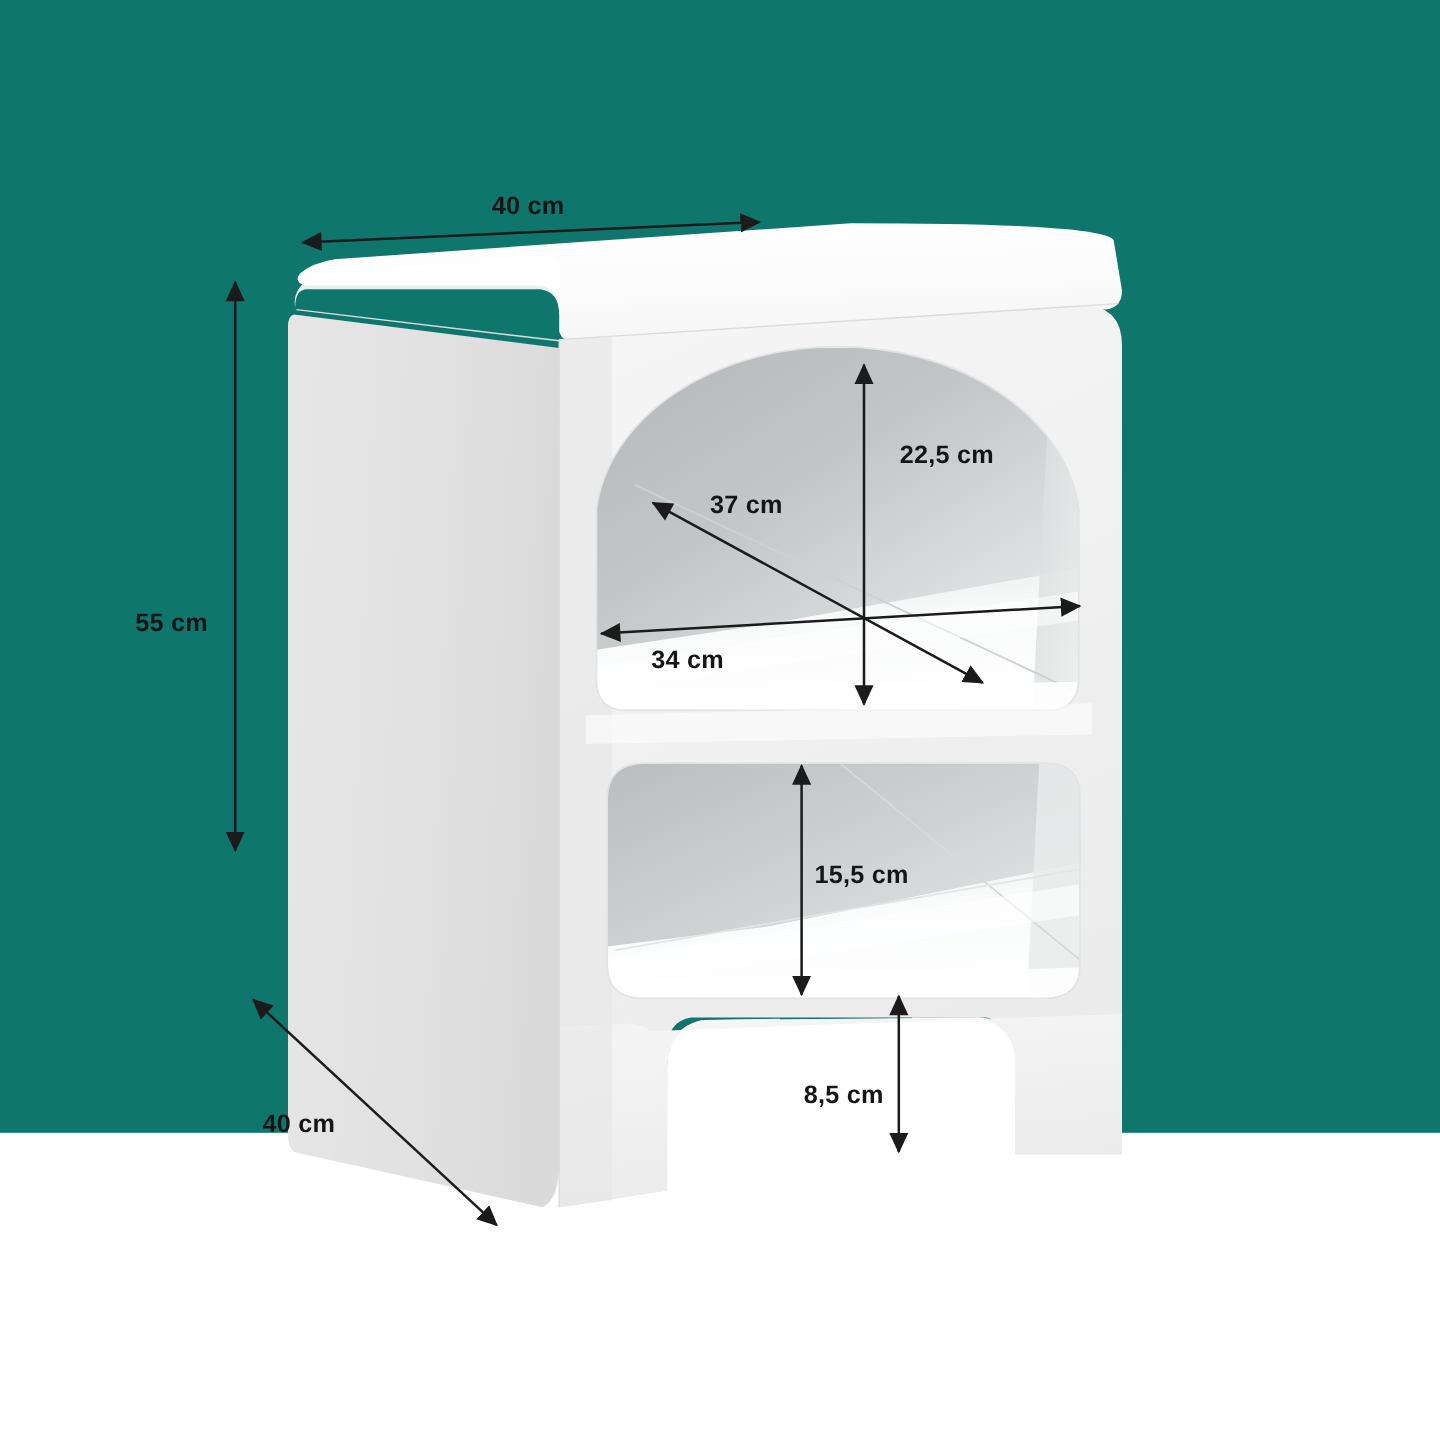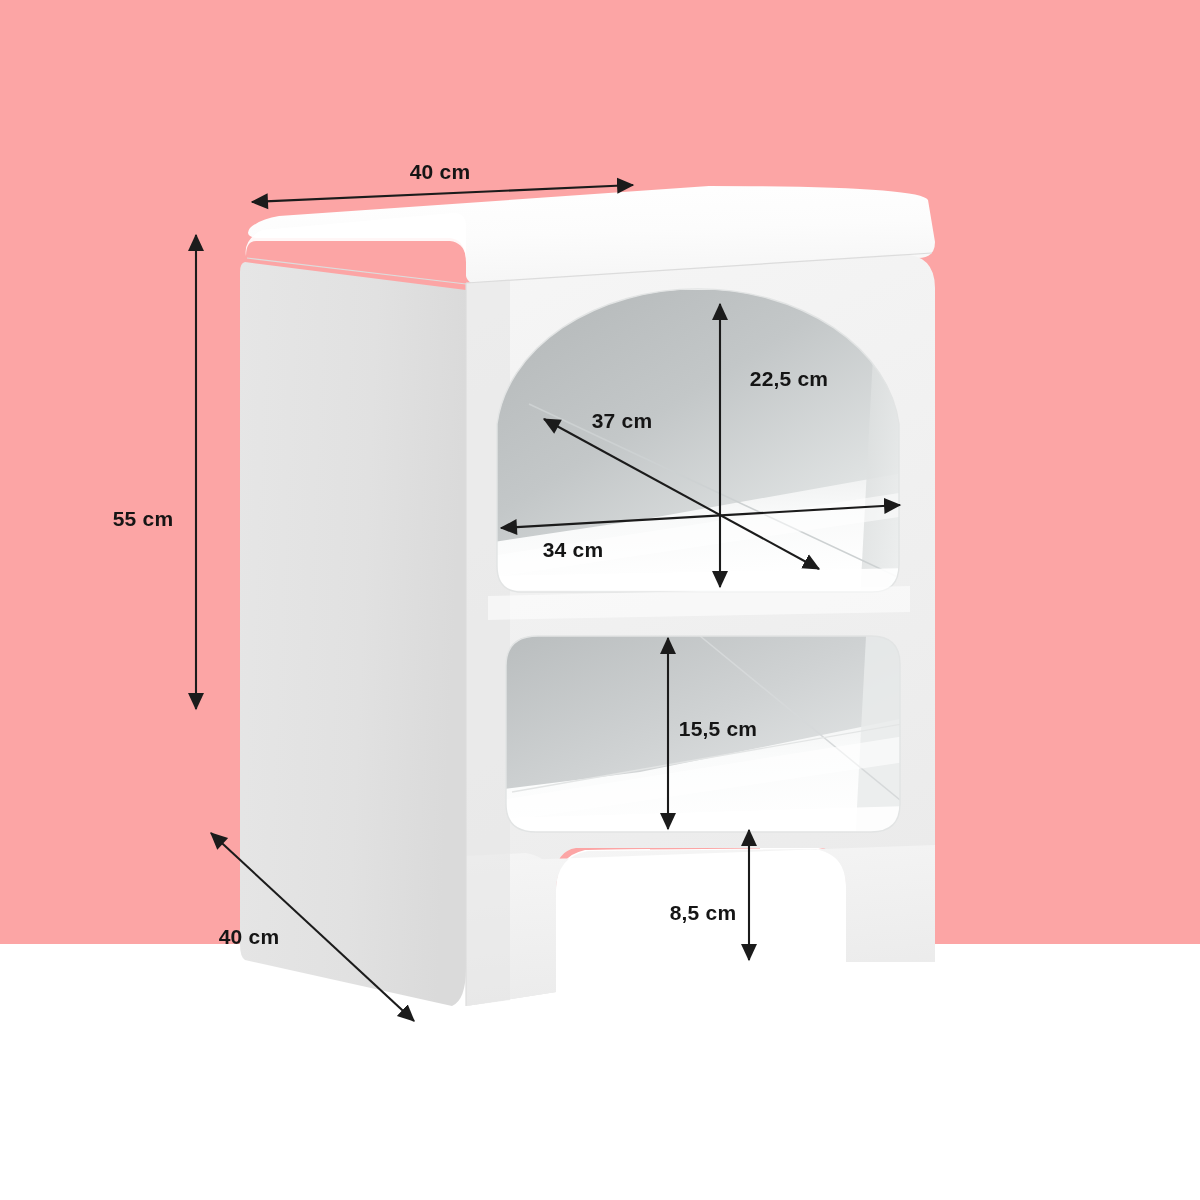--- a/index.html
+++ b/index.html
@@ -11,21 +11,21 @@
   body {
     width: 1200px;
     height: 1200px;
     font-family: "Liberation Sans", sans-serif;
     overflow: hidden;
   }
   #diagram-root {
     position: relative;
     width: 1200px;
     height: 944px;
-    background: #fca5a5;
+    background: #0f766e;
   }
   svg#scene {
     position: absolute;
     inset: 0;
     width: 1200px;
     height: 1200px;
     display: block;
   }
   .dim-label {
     font-family: "Liberation Sans", sans-serif;

